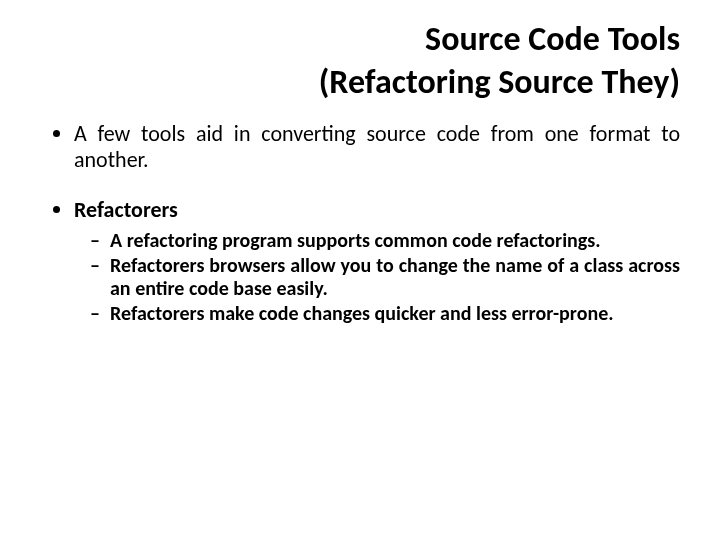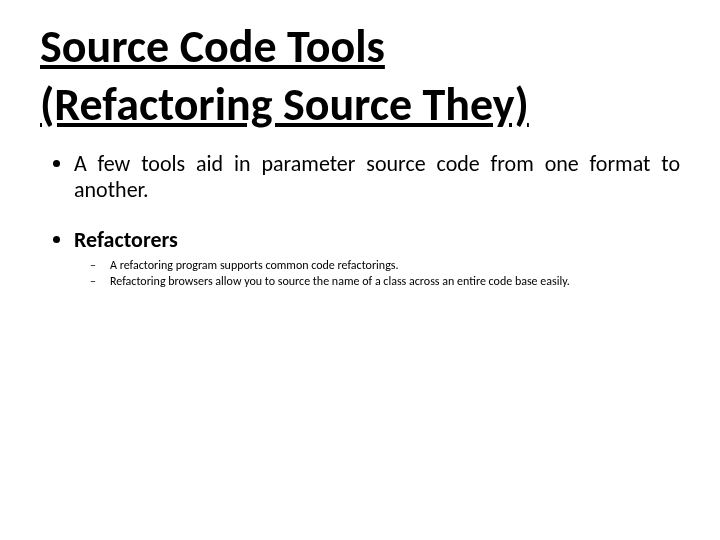--- a/index.html
+++ b/index.html
@@ -11,24 +11,23 @@
     font-family: Calibri, "Segoe UI", Arial, sans-serif;
     color: #000;
   }
   .slide {
     box-sizing: border-box;
     width: 720px;
     height: 540px;
     padding: 18px 40px 0 40px;
   }
   .title {
-    text-align: left;
-    font-size: 46px;
+    text-align: right;
+    font-size: 34px;
     font-weight: 700;
-    text-decoration: underline;
     line-height: 1.25;
     margin: 0 0 18px 0;
   }
   ul.level1 {
     margin: 0;
     padding-left: 34px;
     list-style: disc;
     font-size: 22px;
     line-height: 1.18;
   }
@@ -37,23 +36,23 @@
     margin-bottom: 2px;
   }
   ul.level1 > li.bold-item {
     font-weight: 700;
     text-align: left;
     margin-top: 24px;
   }
   ul.level2 {
     margin: 6px 0 0 0;
     padding-left: 36px;
-    font-size: 12px;
+    font-size: 20px;
     line-height: 1.15;
-    font-weight: 400;
+    font-weight: 700;
   }
   ul.level2 > li {
     list-style: none;
     position: relative;
     text-align: justify;
     margin-bottom: 2px;
   }
   ul.level2 > li::before {
     content: "–";
     position: absolute;
@@ -63,22 +62,23 @@
 </head>
 <body>
 
 <div class="slide">
   <h1 class="title">
     <span>Source Code Tools</span><br>
     <span>(Refactoring Source They)</span>
   </h1>
 
   <ul class="level1">
-    <li>A few tools aid in parameter source code from one format to another.</li>
+    <li>A few tools aid in converting source code from one format to another.</li>
     <li class="bold-item">
       <span>Refactorers</span>
       <ul class="level2">
         <li>A refactoring program supports common code refactorings.</li>
-        <li>Refactoring browsers allow you to source the name of a class across an entire code base easily.</li>
+        <li>Refactorers browsers allow you to change the name of a class across an entire code base easily.</li>
+        <li>Refactorers make code changes quicker and less error-prone.</li>
       </ul>
     </li>
   </ul>
 </div>
 
 </body></html>

